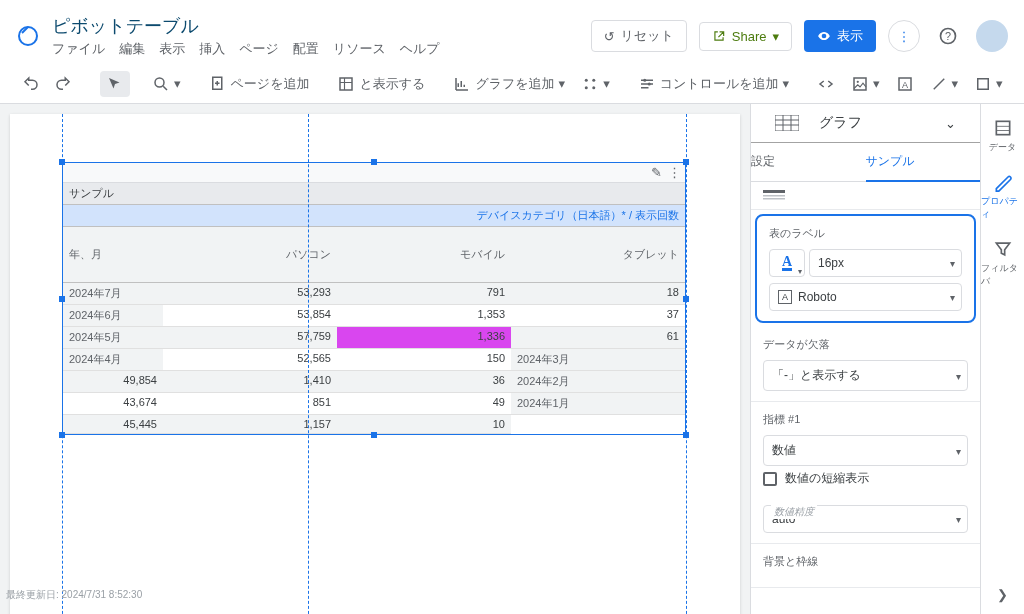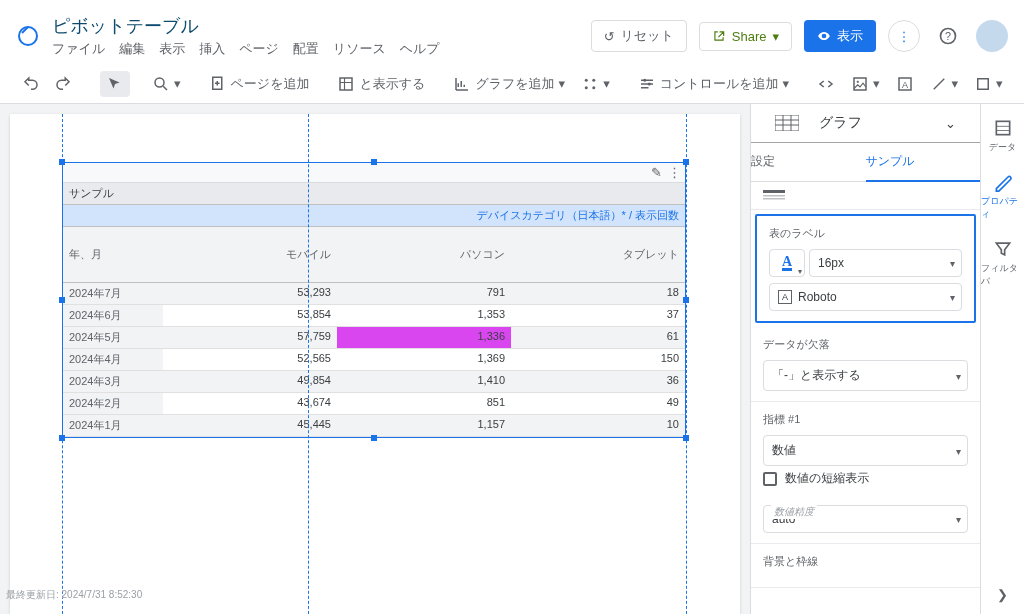--- a/index.html
+++ b/index.html
@@ -54,21 +54,21 @@
 
 .rpanel { width:230px; border-left:1px solid #dadce0; display:flex; flex-direction:column; overflow-y:auto; }
 .chart-sel { display:flex; align-items:center; padding:10px 24px; border-bottom:1px solid #a3a3a3; gap:20px; }
 .chart-sel-icon { width:24px; height:16px; }
 .chart-sel-label { flex:1; font-size:14px; }
 .tabs { display:flex; }
 .tab { flex:1; text-align:left; padding:10px 0; font-size:12px; color:#5f6368; border-bottom:1px solid #dadce0; cursor:pointer; }
 .tab.active { color:#1a73e8; border-bottom:2px solid #1a73e8; }
 .mini-row { padding:6px 12px; border-bottom:1px solid #e8eaed; }
 .section { padding:10px 12px; border-bottom:1px solid #e8eaed; }
-.section.hilite { border:2px solid #1a73e8; margin:4px; border-radius:2px; }
+.section.hilite { border:2px solid #1a73e8; margin:4px; border-radius:8px; }
 .sec-title { font-size:11px; color:#5f6368; margin-bottom:8px; }
 .field-row { display:flex; gap:4px; margin-bottom:6px; }
 .dropdown { flex:1; border:1px solid #dadce0; border-radius:4px; padding:6px 22px 6px 8px; font-size:12px; color:#3c4043; position:relative; background:#fff; cursor:pointer; }
 .dropdown::after { content:"▾"; position:absolute; right:6px; top:50%; transform:translateY(-50%); color:#5f6368; font-size:10px; }
 .color-swatch { width:36px; border:1px solid #dadce0; border-radius:4px; display:flex; align-items:center; justify-content:center; position:relative; cursor:pointer;}
 .color-swatch .u { color:#1a73e8; font-weight:bold; font-family:serif; font-size:14px; border-bottom:3px solid #1a73e8; line-height:12px; }
 .color-swatch::after{content:"▾"; position:absolute; right:2px; bottom:0; font-size:8px; color:#5f6368;}
 .font-dd { display:flex; align-items:center; gap:6px; }
 .font-dd .ficon{ width:14px;height:14px; border:1px solid #5f6368; display:inline-flex;align-items:center;justify-content:center;font-size:9px;}
 .checkbox-row { display:flex; align-items:center; gap:8px; font-size:12px; color:#3c4043; padding:4px 0;}
@@ -228,38 +228,37 @@
           <div class="handle h-bm"></div>
           <div class="handle h-br"></div>
         <div class="pivot-toolbar">
           <span>✎</span>
           <span>⋮</span>
         </div>
         <div class="pivot-title">サンプル</div>
         <div class="pivot-head1">デバイスカテゴリ（日本語）* / 表示回数</div>
         <div class="pivot-grid" id="pivot-grid">
             <div class="th">年、月</div>
+            <div class="th r">パソコン</div>
             <div class="th r">モバイル</div>
-            <div class="th r">パソコン</div>
             <div class="th r">タブレット</div>
             <div class="td lab">2024年7月</div>
             <div class="td r" style="background:#f1f3f4">53,293</div>
             <div class="td r" style="background:#f1f3f4">791</div>
             <div class="td r" style="background:#f1f3f4">18</div>
             <div class="td lab">2024年6月</div>
             <div class="td r" style="">53,854</div>
             <div class="td r" style="">1,353</div>
             <div class="td r" style="">37</div>
             <div class="td lab">2024年5月</div>
             <div class="td r" style="background:#f1f3f4">57,759</div>
             <div class="td r" style="background:#d946ef">1,336</div>
             <div class="td r" style="background:#f1f3f4">61</div>
             <div class="td lab">2024年4月</div>
             <div class="td r" style="">52,565</div>
-            <div class="td r" style="">1,369</div>
             <div class="td r" style="">150</div>
             <div class="td lab">2024年3月</div>
             <div class="td r" style="background:#f1f3f4">49,854</div>
             <div class="td r" style="background:#f1f3f4">1,410</div>
             <div class="td r" style="background:#f1f3f4">36</div>
             <div class="td lab">2024年2月</div>
             <div class="td r" style="">43,674</div>
             <div class="td r" style="">851</div>
             <div class="td r" style="">49</div>
             <div class="td lab">2024年1月</div>

